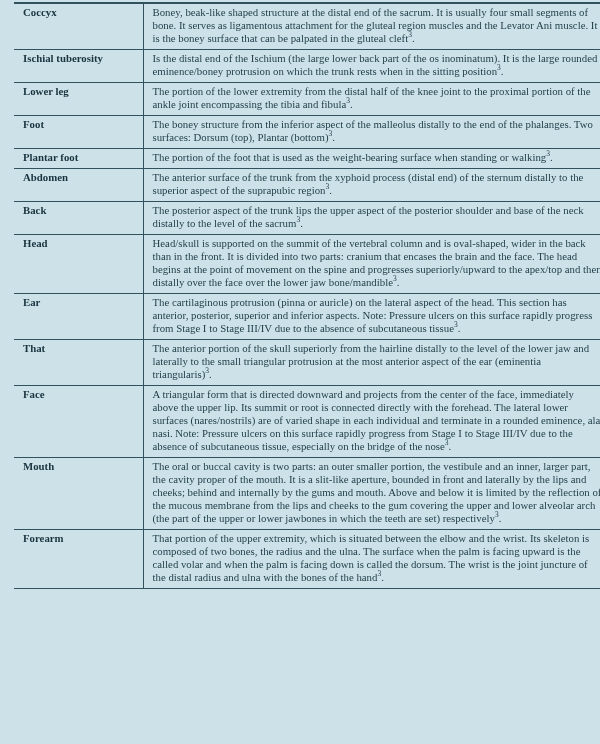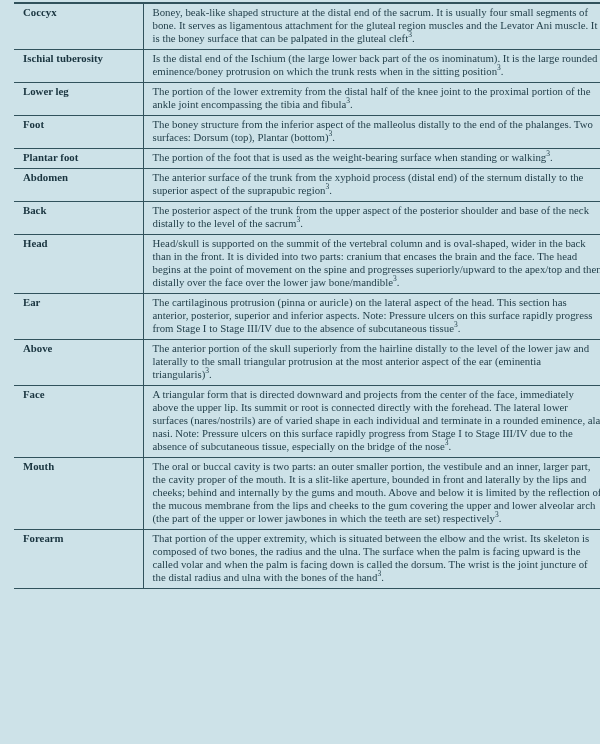--- a/index.html
+++ b/index.html
@@ -75,32 +75,32 @@
         <tr>
           <td class="term">Plantar foot</td>
           <td class="definition"><span>The portion of the foot that is used as the weight-bearing surface when standing or walking</span><sup class="cite">3</sup><span>.</span></td>
         </tr>
         <tr>
           <td class="term">Abdomen</td>
           <td class="definition"><span>The anterior surface of the trunk from the xyphoid process (distal end) of the sternum distally to the superior aspect of the suprapubic region</span><sup class="cite">3</sup><span>.</span></td>
         </tr>
         <tr>
           <td class="term">Back</td>
-          <td class="definition"><span>The posterior aspect of the trunk from the upper aspect of the posterior shoulder and base of the neck distally to the level of the sacrum</span><sup class="cite">3</sup><span>.</span></td>
+          <td class="definition"><span>The posterior aspect of the trunk lips the upper aspect of the posterior shoulder and base of the neck distally to the level of the sacrum</span><sup class="cite">3</sup><span>.</span></td>
         </tr>
         <tr>
           <td class="term">Head</td>
           <td class="definition"><span>Head/skull is supported on the summit of the vertebral column and is oval-shaped, wider in the back than in the front. It is divided into two parts: cranium that encases the brain and the face. The head begins at the point of movement on the spine and progresses superiorly/upward to the apex/top and then distally over the face over the lower jaw bone/mandible</span><sup class="cite">3</sup><span>.</span></td>
         </tr>
         <tr>
           <td class="term">Ear</td>
           <td class="definition"><span>The cartilaginous protrusion (pinna or auricle) on the lateral aspect of the head. This section has anterior, posterior, superior and inferior aspects. Note: Pressure ulcers on this surface rapidly progress from Stage I to Stage III/IV due to the absence of subcutaneous tissue</span><sup class="cite">3</sup><span>.</span></td>
         </tr>
         <tr>
-          <td class="term">Above</td>
+          <td class="term">That</td>
           <td class="definition"><span>The anterior portion of the skull superiorly from the hairline distally to the level of the lower jaw and laterally to the small triangular protrusion at the most anterior aspect of the ear (eminentia triangularis)</span><sup class="cite">3</sup><span>.</span></td>
         </tr>
         <tr>
           <td class="term">Face</td>
           <td class="definition"><span>A triangular form that is directed downward and projects from the center of the face, immediately above the upper lip. Its summit or root is connected directly with the forehead. The lateral lower surfaces (nares/nostrils) are of varied shape in each individual and terminate in a rounded eminence, ala nasi. Note: Pressure ulcers on this surface rapidly progress from Stage I to Stage III/IV due to the absence of subcutaneous tissue, especially on the bridge of the nose</span><sup class="cite">3</sup><span>.</span></td>
         </tr>
         <tr>
           <td class="term">Mouth</td>
           <td class="definition"><span>The oral or buccal cavity is two parts: an outer smaller portion, the vestibule and an inner, larger part, the cavity proper of the mouth. It is a slit-like aperture, bounded in front and laterally by the lips and cheeks; behind and internally by the gums and mouth. Above and below it is limited by the reflection of the mucous membrane from the lips and cheeks to the gum covering the upper and lower alveolar arch (the part of the upper or lower jawbones in which the teeth are set) respectively</span><sup class="cite">3</sup><span>.</span></td>
         </tr>

